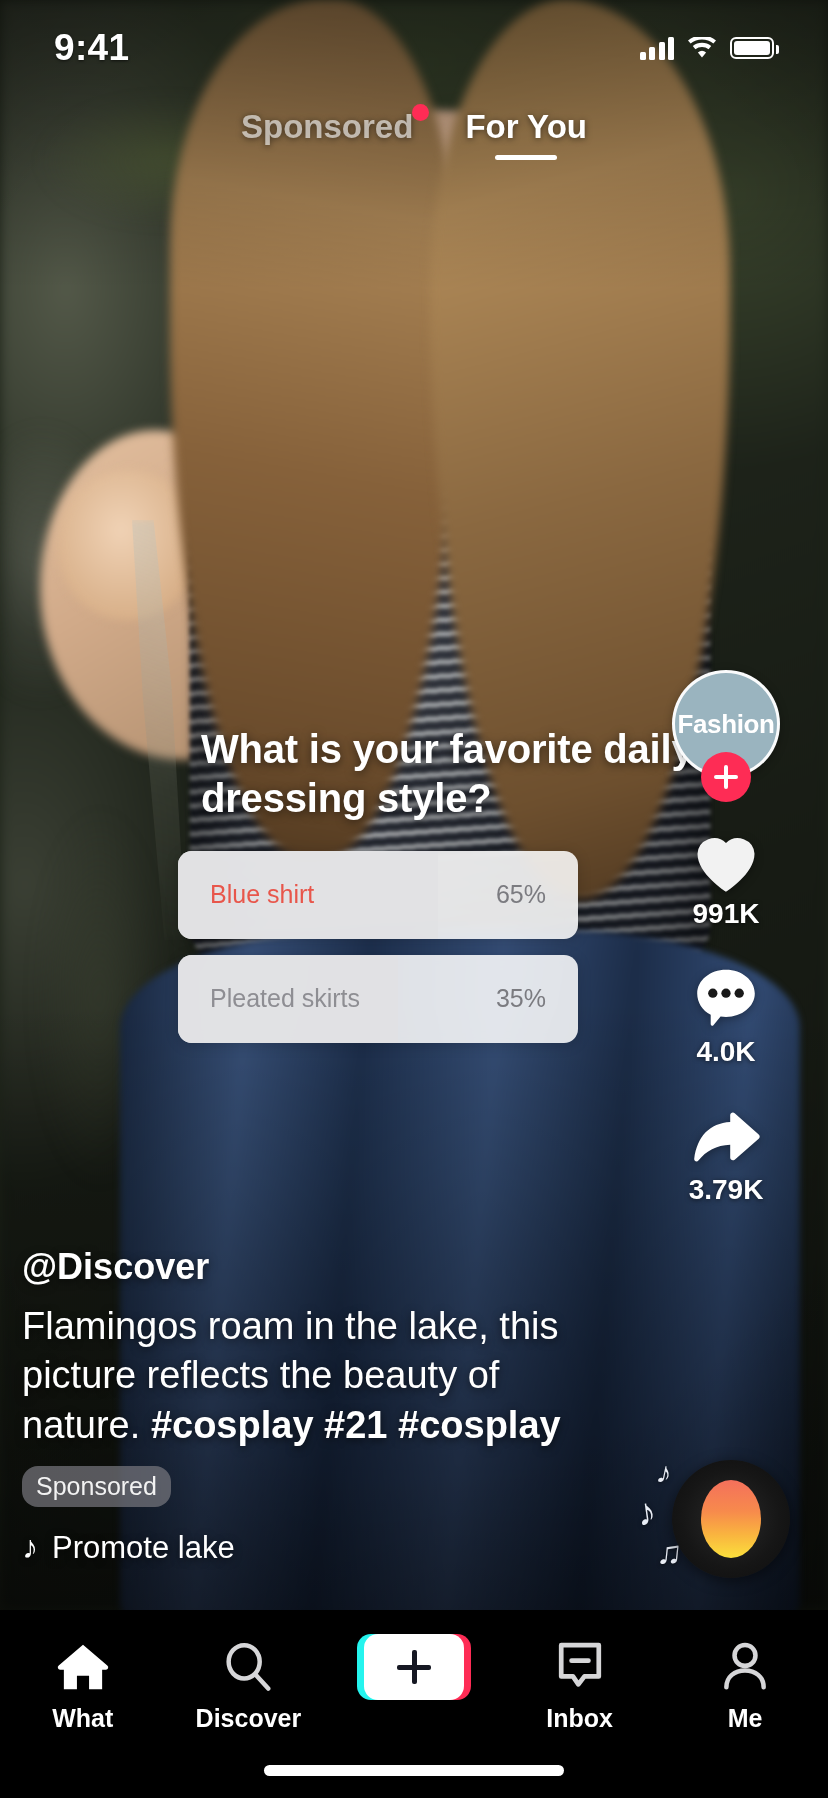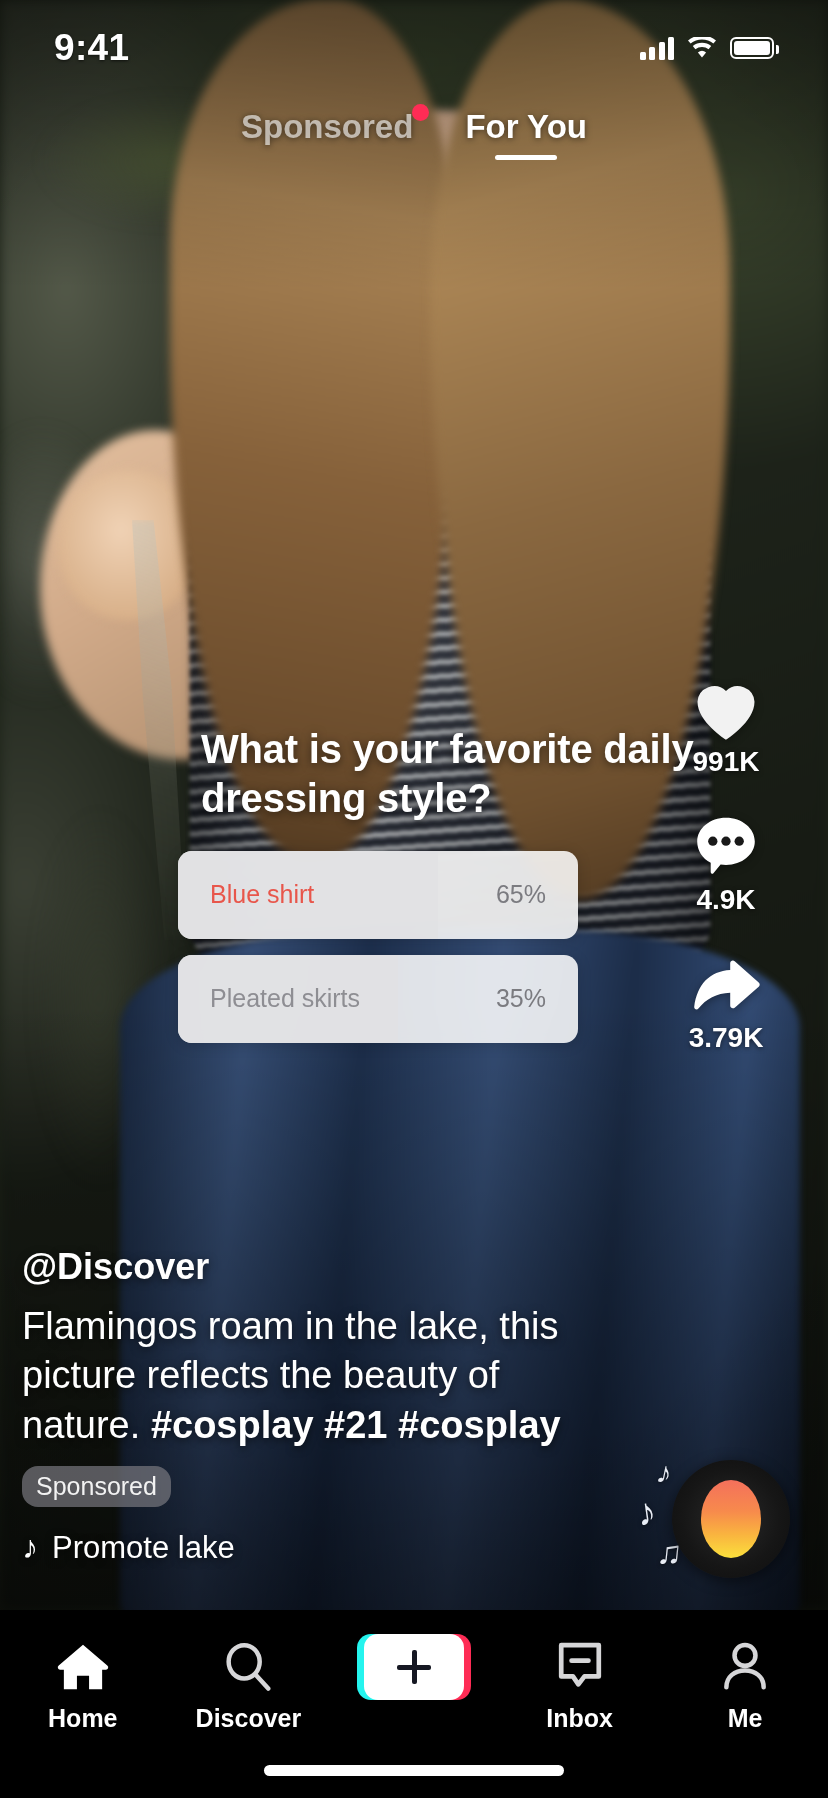--- a/index.html
+++ b/index.html
@@ -304,40 +304,46 @@
     </div>
 
     <div class="poll-opt other">
       <div class="poll-fill" style="width:55%"></div>
       <span class="poll-label">Pleated skirts</span>
       <span class="poll-pct">35%</span>
     </div>
   </div>
 
   <div id="rail">
+    <div id="avatar-wrap">
+      <div id="avatar">
+        <span>Fashion</span>
+      </div>
+      <div id="follow-btn"></div>
+    </div>
 
     <div class="rail-item">
       <div class="rail-icon">
         <svg width="76" height="70" viewBox="0 0 24 22">
           <path d="M12 21s-9-5.6-9-12A5.3 5.3 0 0 1 12 5.6 5.3 5.3 0 0 1 21 9c0 6.4-9 12-9 12z" fill="#f2f2f2"></path>
         </svg>
       </div>
       <div class="rail-count">991K</div>
     </div>
 
     <div class="rail-item">
       <div class="rail-icon">
         <svg width="74" height="72" viewBox="0 0 24 24">
           <path d="M12 2.6c5.3 0 9.6 3.5 9.6 7.9 0 4.3-4.3 7.8-9.6 7.8-.6 0-1.2 0-1.8-.1l-2.4 2.9c-.3.4-.9.1-.9-.4v-3.1C4.1 16.2 2.4 13.5 2.4 10.5c0-4.4 4.3-7.9 9.6-7.9z" fill="#fff"></path>
           <circle cx="7.6" cy="10.4" r="1.55" fill="#191919"></circle>
           <circle cx="12" cy="10.4" r="1.55" fill="#191919"></circle>
           <circle cx="16.4" cy="10.4" r="1.55" fill="#191919"></circle>
         </svg>
       </div>
-      <div class="rail-count">4.9K</div>
+      <div class="rail-count">4.0K</div>
     </div>
 
     <div class="rail-item">
       <div class="rail-icon">
         <svg width="78" height="66" viewBox="0 0 26 22">
           <path d="M14.4 2.1v4.2C7.6 6.7 3.4 11 2.4 18.6c-.1.8.9 1.2 1.4.6 2.6-3.3 6-5.1 10.6-5.3v4.3c0 .8.9 1.2 1.5.7l8-7a.9.9 0 0 0 0-1.4l-8-7.1c-.6-.5-1.5-.1-1.5.7z" fill="#fff"></path>
         </svg>
       </div>
       <div class="rail-count">3.79K</div>
     </div>
@@ -365,21 +371,21 @@
   </div>
 
   <div id="bottomnav">
 
     <div class="nav-item">
       <div class="nav-ico">
         <svg width="56" height="52" viewBox="0 0 24 22">
           <path d="M12 1.5 1.6 10.4a1 1 0 0 0 .7 1.8h1.5v8.3h5.6v-5.7h5.2v5.7h5.6v-8.3h1.5a1 1 0 0 0 .7-1.8z" fill="#fff"></path>
         </svg>
       </div>
-      <div class="nav-label">Home</div>
+      <div class="nav-label">What</div>
     </div>
 
     <div class="nav-item">
       <div class="nav-ico">
         <svg width="54" height="54" viewBox="0 0 24 24">
           <ellipse cx="10.3" cy="9.7" rx="6.9" ry="7.4" fill="none" stroke="#d6d6d8" stroke-width="2"></ellipse>
           <line x1="15.4" y1="15.4" x2="21" y2="21.6" stroke="#d6d6d8" stroke-width="2" stroke-linecap="round"></line>
         </svg>
       </div>
       <div class="nav-label">Discover</div>

